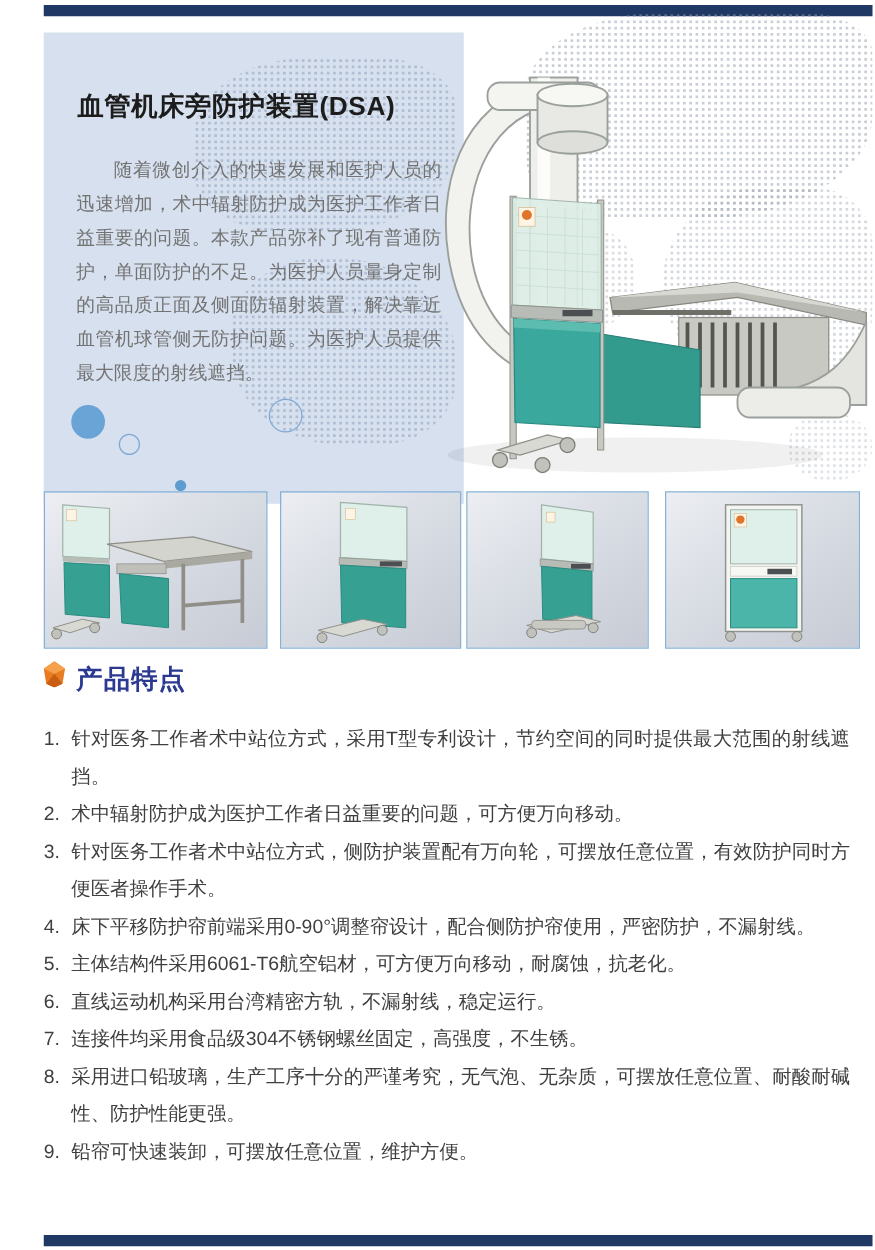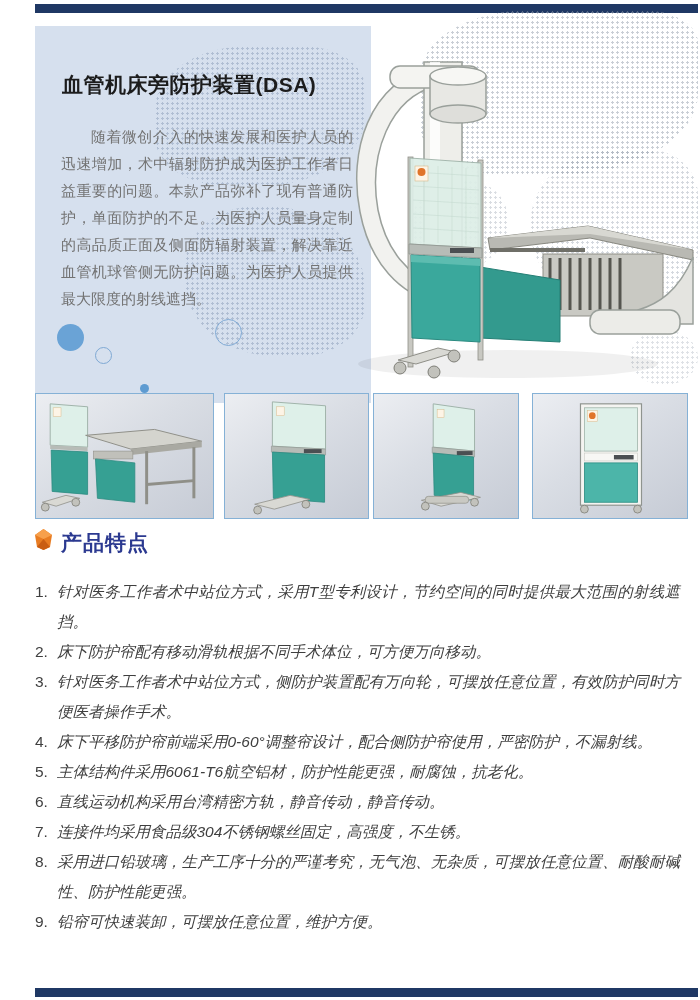--- a/index.html
+++ b/index.html
@@ -37,21 +37,21 @@
   .t3 { left:373px; width:146px; }
   .t4 { left:532px; width:156px; }
 
   
   .features-heading { position:absolute; left:35px; top:529px; display:flex; align-items:flex-start; }
   .gem { width:17px; height:21px; margin-right:9px; }
   .features-title { font-size:21px; font-weight:700; color:#2b3990; letter-spacing:1px; }
   .feature-list { position:absolute; left:35px; top:577px; width:645px; }
   .feature-item { display:flex; font-size:15.5px; line-height:30px; color:#3f3f3f; }
   .feature-item .num { flex:0 0 22px; }
-  .feature-item .txt { flex:1; text-align:justify;font-style:italic; }
+  .feature-item .txt { flex:1; text-align:justify; }
 </style>
 </head>
 <body>
 
 <div class="accent-bar top"></div>
 <div class="accent-bar bottom"></div>
 
 <div class="dots" style="left:420px; top:10px; width:278px; height:165px; border-radius:40% 20% 50% 30%;"></div>
 <div class="dots" style="left:530px; top:150px; width:168px; height:160px; border-radius:50% 30% 40% 55%; opacity:.8;"></div>
 <div class="dots" style="left:408px; top:180px; width:100px; height:90px; border-radius:60% 45% 55% 40%; opacity:.7;"></div>
@@ -208,37 +208,37 @@
   <span class="features-title">产品特点</span>
 </div>
 
 <div class="feature-list">
   <div class="feature-item">
     <span class="num">1.</span>
     <span class="txt">针对医务工作者术中站位方式，采用T型专利设计，节约空间的同时提供最大范围的射线遮挡。</span>
   </div>
   <div class="feature-item">
     <span class="num">2.</span>
-    <span class="txt">床下防护帘配有移动滑轨根据不同手术体位，可方便万向移动。</span>
+    <span class="txt">术中辐射防护成为医护工作者日益重要的问题，可方便万向移动。</span>
   </div>
   <div class="feature-item">
     <span class="num">3.</span>
     <span class="txt">针对医务工作者术中站位方式，侧防护装置配有万向轮，可摆放任意位置，有效防护同时方便医者操作手术。</span>
   </div>
   <div class="feature-item">
     <span class="num">4.</span>
-    <span class="txt">床下平移防护帘前端采用0-60°调整帘设计，配合侧防护帘使用，严密防护，不漏射线。</span>
+    <span class="txt">床下平移防护帘前端采用0-90°调整帘设计，配合侧防护帘使用，严密防护，不漏射线。</span>
   </div>
   <div class="feature-item">
     <span class="num">5.</span>
-    <span class="txt">主体结构件采用6061-T6航空铝材，防护性能更强，耐腐蚀，抗老化。</span>
+    <span class="txt">主体结构件采用6061-T6航空铝材，可方便万向移动，耐腐蚀，抗老化。</span>
   </div>
   <div class="feature-item">
     <span class="num">6.</span>
-    <span class="txt">直线运动机构采用台湾精密方轨，静音传动，静音传动。</span>
+    <span class="txt">直线运动机构采用台湾精密方轨，不漏射线，稳定运行。</span>
   </div>
   <div class="feature-item">
     <span class="num">7.</span>
     <span class="txt">连接件均采用食品级304不锈钢螺丝固定，高强度，不生锈。</span>
   </div>
   <div class="feature-item">
     <span class="num">8.</span>
     <span class="txt">采用进口铅玻璃，生产工序十分的严谨考究，无气泡、无杂质，可摆放任意位置、耐酸耐碱性、防护性能更强。</span>
   </div>
   <div class="feature-item">

